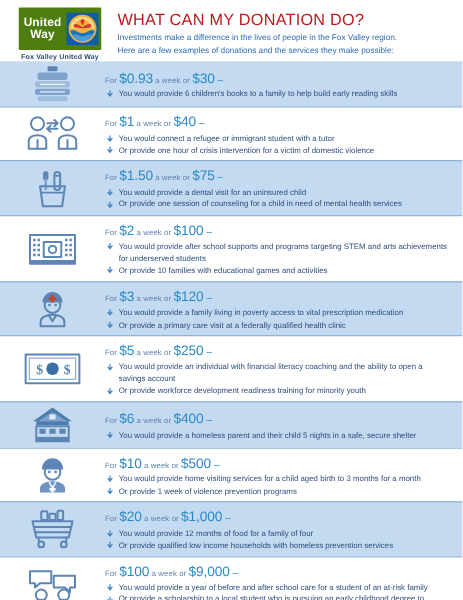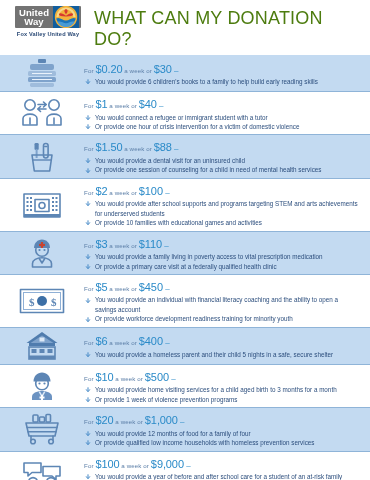--- a/index.html
+++ b/index.html
@@ -9,29 +9,29 @@
     background:#ffffff;
     color:#2f4f7f;
     overflow:hidden;
   }
   .page { width:370px; height:480px; display:flex; flex-direction:column; position:relative; }
 
   
   .header { height:55px; background:#ffffff; display:flex; align-items:flex-start;
             padding:6px 8px 0 12px; position:relative; }
   .logo-block { width:72px; flex:0 0 72px; display:flex; flex-direction:column; align-items:center; }
-  .logo-box { width:66px; height:22px; background:#737373; display:flex; align-items:center;
+  .logo-box { width:66px; height:34px; background:#4d7c0f; display:flex; align-items:center;
               border-radius:1px; overflow:hidden; }
   .logo-words { flex:1; display:flex; flex-direction:column; align-items:center;
                 justify-content:center; line-height:1.0; }
   .logo-words span { color:#ffffff; font-weight:bold; font-size:9.5px; letter-spacing:.1px; }
   .logo-mark { width:26px; height:26px; flex:0 0 26px; margin-right:2px; }
   .logo-tag { font-size:5.6px; font-weight:bold; color:#2b4a76; margin-top:3px; letter-spacing:.15px; }
   .header-text { flex:1; padding-left:10px; padding-top:2px; }
-  .h-title { font-size:18px; color:#4d7c0f; letter-spacing:.2px; font-weight:400; }
+  .h-title { font-size:13px; color:#b91c1c; letter-spacing:.2px; font-weight:400; }
   .h-sub { font-size:6.6px; color:#2b6cb5; line-height:1.55; margin-top:2.5px; }
 
   .hdr-rule { height:2px; background:#4d8ac4; }
 
   
   .rows { flex:1; display:flex; flex-direction:column; }
   .row { display:flex; align-items:center; padding:3px 8px 3px 0; position:relative; }
   .row.shade { background:#c3daf1; }
   .row.plain { background:#ffffff; }
   .row.plain + .row.shade,
@@ -94,21 +94,21 @@
     <rect x="13" y="1" width="8" height="4" rx="1" fill="#5d86b5"></rect>
     <rect x="5" y="6" width="24" height="6" rx="2" fill="#7fa3cc"></rect>
     <rect x="3" y="13" width="28" height="5" rx="1.6" fill="#9fbcdc"></rect>
     <rect x="3" y="19" width="28" height="5" rx="1.6" fill="#7fa3cc"></rect>
     <rect x="5" y="25" width="24" height="4" rx="1.4" fill="#9fbcdc"></rect>
     <line x1="7" y1="15.5" x2="27" y2="15.5" stroke="#eaf2fb" stroke-width="1"></line>
     <line x1="7" y1="21.5" x2="27" y2="21.5" stroke="#eaf2fb" stroke-width="1"></line>
           </svg>
         </div>
         <div class="copy-cell">
-          <div class="amount-line"><span class="amt-for">For </span><span class="amt-big">$0.20</span><span class="amt-mid"> a week or </span><span class="amt-big">$30</span><span class="amt-dash"> –</span></div>
+          <div class="amount-line"><span class="amt-for">For </span><span class="amt-big">$0.93</span><span class="amt-mid"> a week or </span><span class="amt-big">$30</span><span class="amt-dash"> –</span></div>
           <ul class="bullets">
             <li><span class="bmark"><svg viewBox="0 0 8 8">
   <path d="M4 1v3.6M1.8 3.6 4 6.4l2.2-2.8" fill="none" stroke="#3f85c4" stroke-width="1.3" stroke-linecap="round" stroke-linejoin="round"></path>
                 </svg></span><span>You would provide 6 children's books to a family to help build early reading skills</span></li>
           </ul>
         </div>
       </div>
       <div class="row plain">
         <div class="icon-cell">
           <svg width="46" height="30" viewBox="0 0 46 30">
@@ -139,21 +139,21 @@
           <svg width="32" height="32" viewBox="0 0 32 32">
     <rect x="8.5" y="2" width="4.2" height="7" rx="1.3" fill="#5d86b5"></rect>
     <rect x="9.6" y="8" width="2" height="9" fill="#7fa3cc"></rect>
     <rect x="17.5" y="2.5" width="4.6" height="14.5" rx="2.2" fill="none" stroke="#5d86b5" stroke-width="1.6" stroke-linejoin="round" stroke-linecap="round"></rect>
     <path d="M18.8 5.5h2" fill="none" stroke="#5d86b5" stroke-width="1.6" stroke-linejoin="round" stroke-linecap="round"></path>
     <path d="M6 14h20l-2.3 16H8.3z" fill="none" stroke="#5d86b5" stroke-width="1.6" stroke-linejoin="round" stroke-linecap="round"></path>
     <line x1="6.8" y1="19" x2="25.2" y2="19" stroke="#5d86b5" stroke-width="1.4"></line>
           </svg>
         </div>
         <div class="copy-cell">
-          <div class="amount-line"><span class="amt-for">For </span><span class="amt-big">$1.50</span><span class="amt-mid"> a week or </span><span class="amt-big">$88</span><span class="amt-dash"> –</span></div>
+          <div class="amount-line"><span class="amt-for">For </span><span class="amt-big">$1.50</span><span class="amt-mid"> a week or </span><span class="amt-big">$75</span><span class="amt-dash"> –</span></div>
           <ul class="bullets">
             <li><span class="bmark"><svg viewBox="0 0 8 8">
   <path d="M4 1v3.6M1.8 3.6 4 6.4l2.2-2.8" fill="none" stroke="#3f85c4" stroke-width="1.3" stroke-linecap="round" stroke-linejoin="round"></path>
                 </svg></span><span>You would provide a dental visit for an uninsured child</span></li>
             <li><span class="bmark"><svg viewBox="0 0 8 8">
   <path d="M4 1v3.6M1.8 3.6 4 6.4l2.2-2.8" fill="none" stroke="#3f85c4" stroke-width="1.3" stroke-linecap="round" stroke-linejoin="round"></path>
                 </svg></span><span>Or provide one session of counseling for a child in need of mental health services</span></li>
           </ul>
         </div>
       </div>
@@ -205,21 +205,21 @@
     <path d="M13.2 21.5 16 26l2.8-4.5" fill="none" stroke="#5d86b5" stroke-width="1.6" stroke-linejoin="round" stroke-linecap="round"></path>
     <g fill="#c9442f">
               <rect x="14.9" y="5" width="2.2" height="6"></rect>
               <rect x="13" y="6.9" width="6" height="2.2"></rect>
             </g>
     <circle cx="13.5" cy="13" r="1.1" fill="#5d86b5"></circle>
             <circle cx="18.5" cy="13" r="1.1" fill="#5d86b5"></circle>
           </svg>
         </div>
         <div class="copy-cell">
-          <div class="amount-line"><span class="amt-for">For </span><span class="amt-big">$3</span><span class="amt-mid"> a week or </span><span class="amt-big">$110</span><span class="amt-dash"> –</span></div>
+          <div class="amount-line"><span class="amt-for">For </span><span class="amt-big">$3</span><span class="amt-mid"> a week or </span><span class="amt-big">$120</span><span class="amt-dash"> –</span></div>
           <ul class="bullets">
             <li><span class="bmark"><svg viewBox="0 0 8 8">
   <path d="M4 1v3.6M1.8 3.6 4 6.4l2.2-2.8" fill="none" stroke="#3f85c4" stroke-width="1.3" stroke-linecap="round" stroke-linejoin="round"></path>
                 </svg></span><span>You would provide a family living in poverty access to vital prescription medication</span></li>
             <li><span class="bmark"><svg viewBox="0 0 8 8">
   <path d="M4 1v3.6M1.8 3.6 4 6.4l2.2-2.8" fill="none" stroke="#3f85c4" stroke-width="1.3" stroke-linecap="round" stroke-linejoin="round"></path>
                 </svg></span><span>Or provide a primary care visit at a federally qualified health clinic</span></li>
           </ul>
         </div>
       </div>
@@ -227,21 +227,21 @@
         <div class="icon-cell">
           <svg width="46" height="26" viewBox="0 0 46 26">
     <rect x="1.5" y="1.5" width="43" height="23" fill="none" stroke="#5d86b5" stroke-width="1.6" stroke-linejoin="round" stroke-linecap="round"></rect>
     <rect x="4.5" y="4.5" width="37" height="17" fill="none" stroke="#8fb0d6" stroke-width="1"></rect>
     <circle cx="23" cy="13" r="5" fill="#3c6fa6"></circle>
     <text x="10" y="17.5" font-family="Liberation Serif, serif" font-size="11" font-weight="bold" fill="#5d86b5">$</text>
     <text x="32" y="17.5" font-family="Liberation Serif, serif" font-size="11" font-weight="bold" fill="#5d86b5">$</text>
           </svg>
         </div>
         <div class="copy-cell">
-          <div class="amount-line"><span class="amt-for">For </span><span class="amt-big">$5</span><span class="amt-mid"> a week or </span><span class="amt-big">$450</span><span class="amt-dash"> –</span></div>
+          <div class="amount-line"><span class="amt-for">For </span><span class="amt-big">$5</span><span class="amt-mid"> a week or </span><span class="amt-big">$250</span><span class="amt-dash"> –</span></div>
           <ul class="bullets">
             <li><span class="bmark"><svg viewBox="0 0 8 8">
   <path d="M4 1v3.6M1.8 3.6 4 6.4l2.2-2.8" fill="none" stroke="#3f85c4" stroke-width="1.3" stroke-linecap="round" stroke-linejoin="round"></path>
                 </svg></span><span>You would provide an individual with financial literacy coaching and the ability to open a savings account</span></li>
             <li><span class="bmark"><svg viewBox="0 0 8 8">
   <path d="M4 1v3.6M1.8 3.6 4 6.4l2.2-2.8" fill="none" stroke="#3f85c4" stroke-width="1.3" stroke-linecap="round" stroke-linejoin="round"></path>
                 </svg></span><span>Or provide workforce development readiness training for minority youth</span></li>
           </ul>
         </div>
       </div>

